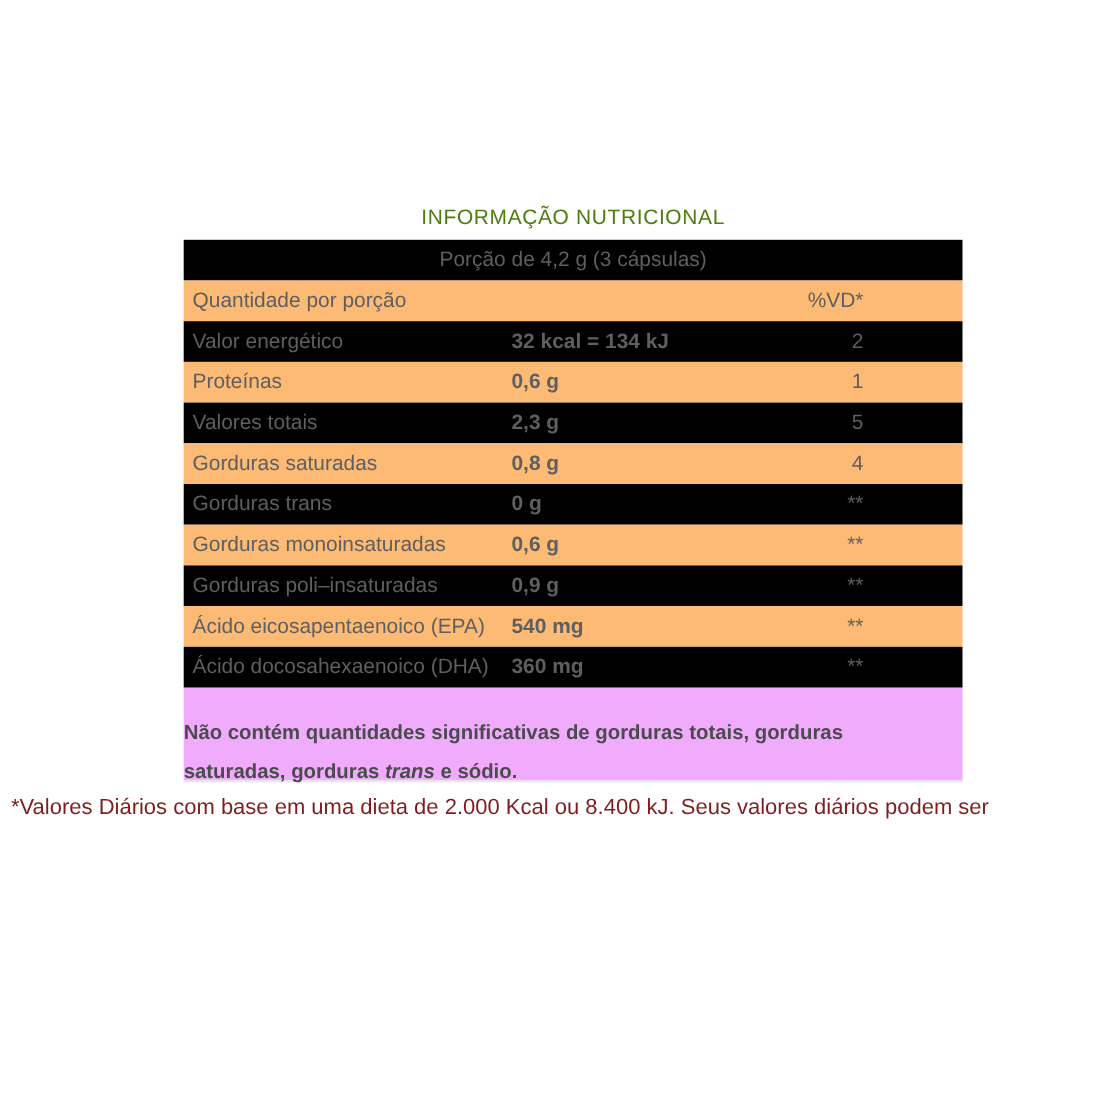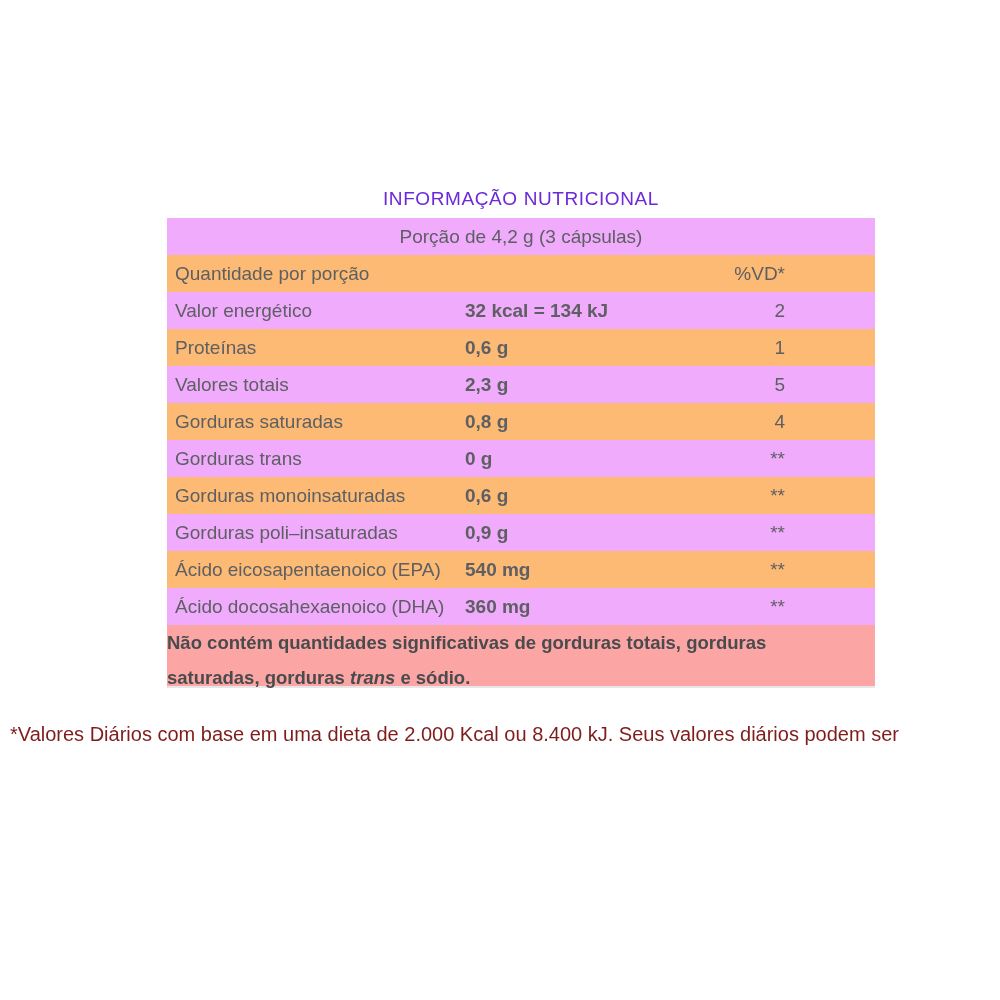--- a/index.html
+++ b/index.html
@@ -20,38 +20,38 @@
   .title {
     position: absolute;
     top: 186px;
     left: 167px;
     width: 708px;
     height: 26px;
     line-height: 26px;
     text-align: center;
     font-size: 19px;
     letter-spacing: 0.6px;
-    color: #6d28d9;
+    color: #4d7c0f;
   }
   .table {
     position: absolute;
     top: 218px;
     left: 167px;
     width: 708px;
   }
   .row {
     position: relative;
     height: 37px;
     display: flex;
     align-items: center;
     font-size: 19px;
     color: #5d5f62;
     background: #fdba74;
   }
-  .row.shaded { background: #f0abfc; }
+  .row.shaded { background: #000000; }
   .row.serving {
     justify-content: center;
     text-align: center;
   }
   .c1 {
     position: absolute;
     left: 8px;
     top: 0;
     height: 37px;
     line-height: 37px;
@@ -70,28 +70,28 @@
     position: absolute;
     left: 523px;
     top: 0;
     width: 95px;
     height: 37px;
     line-height: 37px;
     text-align: right;
     white-space: nowrap;
   }
   .note {
-    padding-top: 0;
+    padding-top: 23px;
     height: 61px;
     border-bottom: 2px solid #e7e7e8;
     font-size: 18.5px;
     font-weight: bold;
     color: #4a4b4d;
     line-height: 35px;
-    background: #fca5a5;
+    background: #f0abfc;
   }
   .note-line { white-space: nowrap; }
   .footnote {
     position: absolute;
     top: 716px;
     left: 10px;
     width: 980px;
     font-size: 20px;
     line-height: 37px;
     color: #7f1d1d;

